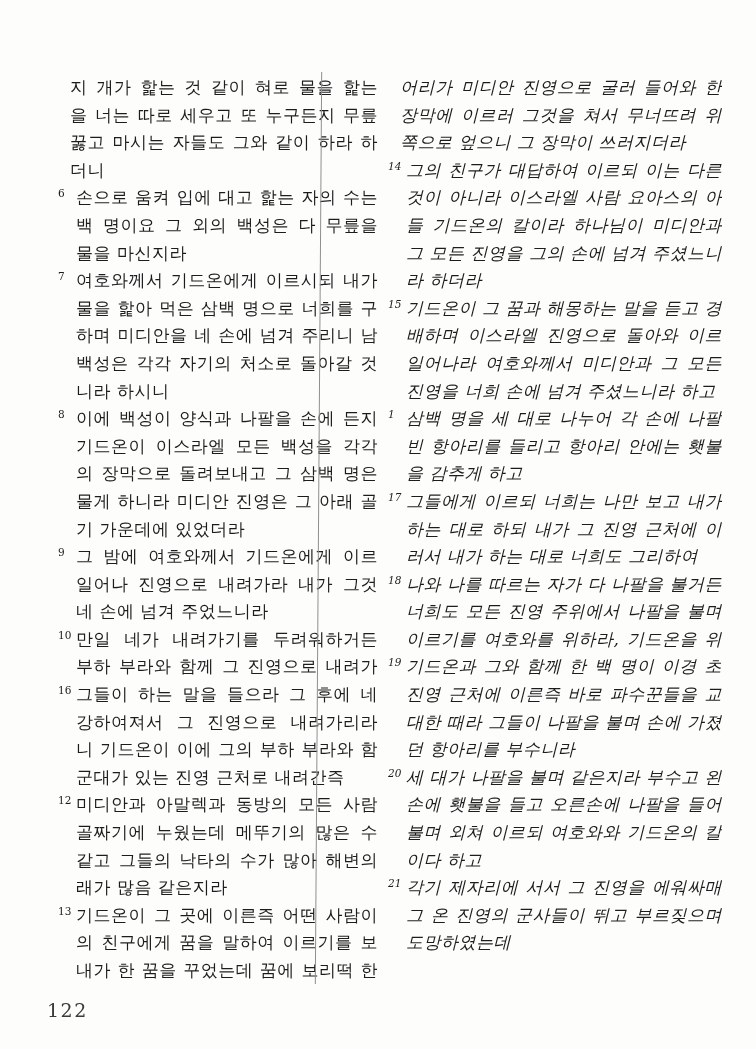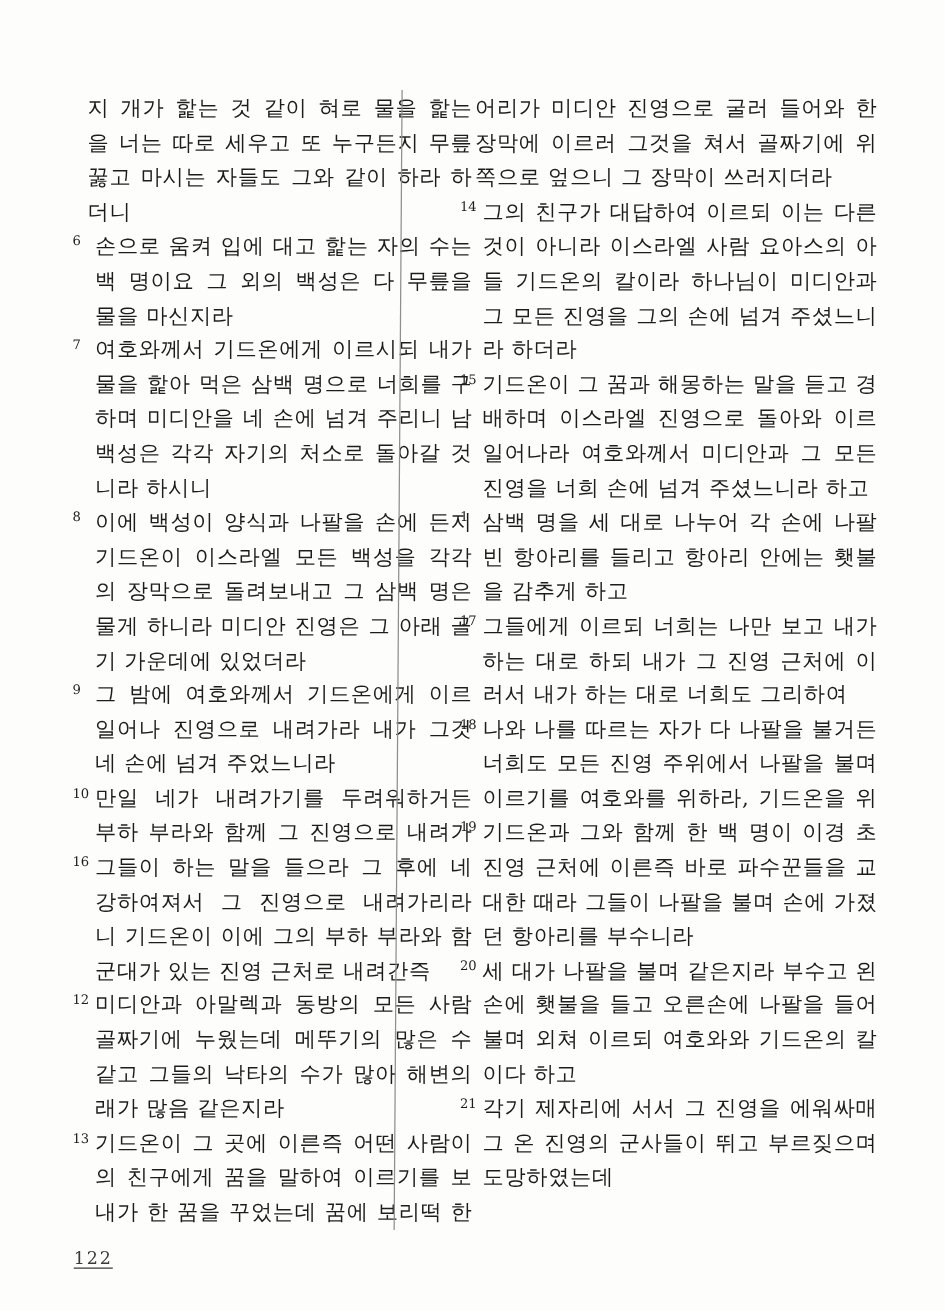--- a/index.html
+++ b/index.html
@@ -16,21 +16,21 @@
     color:#1c1c1c;
   }
   .column {
     position:absolute;
     top:74px;
     font-size:17px;
     line-height:27.6px;
     letter-spacing:0.5px;
   }
   #col-left  { left:58px;  width:320px; }
-  #col-right { left:368px; width:334px; }
+  #col-right { left:388px; width:334px;font-style:italic; }
   .verse { margin:0; }
   .vline {
     height:27.6px;
     overflow:hidden;
     text-align:justify;
     text-align-last:justify;
     padding-left:18px;
   }
   .vline.first { text-indent:-18px; }
   .vline.last  { text-align-last:left; }
@@ -48,25 +48,24 @@
   }
   .divider {
     position:absolute;
     left:318px; top:72px;
     width:1px; height:912px;
     background:#8f8f8f;
     transform:rotate(0.4deg);
   }
   .page-number {
     position:absolute;
-    left:59px; top:999px;
-    font-size:14px;
+    left:47px; top:999px;
+    font-size:19px;
     letter-spacing:1.5px;
     color:#3a3a3a;
-    text-decoration:underline;
     text-underline-offset:3px;
   }
 </style>
 </head>
 <body>
 
 <div class="page">
   <div class="column" id="col-left">
       <div class="verse nonum">
         <div class="vline first">지 개가 핥는 것 같이 혀로 물을 핥는 자들</div>
@@ -116,21 +115,21 @@
       </div>
       <div class="verse">
         <div class="vline first"><sup class="vnum">13</sup><span>기드온이 그 곳에 이른즉 어떤 사람이 그</span></div>
         <div class="vline">의 친구에게 꿈을 말하여 이르기를 보라</div>
         <div class="vline last">내가 한 꿈을 꾸었는데 꿈에 보리떡 한 덩</div>
       </div>
     </div>
   <div class="column" id="col-right">
       <div class="verse nonum">
         <div class="vline first">어리가 미디안 진영으로 굴러 들어와 한</div>
-        <div class="vline">장막에 이르러 그것을 쳐서 골짜기에 위</div>
+        <div class="vline">장막에 이르러 그것을 쳐서 무너뜨려 위</div>
         <div class="vline last">쪽으로 엎으니 그 장막이 쓰러지더라</div>
       </div>
       <div class="verse">
         <div class="vline first"><sup class="vnum">14</sup><span>그의 친구가 대답하여 이르되 이는 다른</span></div>
         <div class="vline">것이 아니라 이스라엘 사람 요아스의 아</div>
         <div class="vline">들 기드온의 칼이라 하나님이 미디안과</div>
         <div class="vline">그 모든 진영을 그의 손에 넘겨 주셨느니</div>
         <div class="vline last">라 하더라</div>
       </div>
       <div class="verse">

